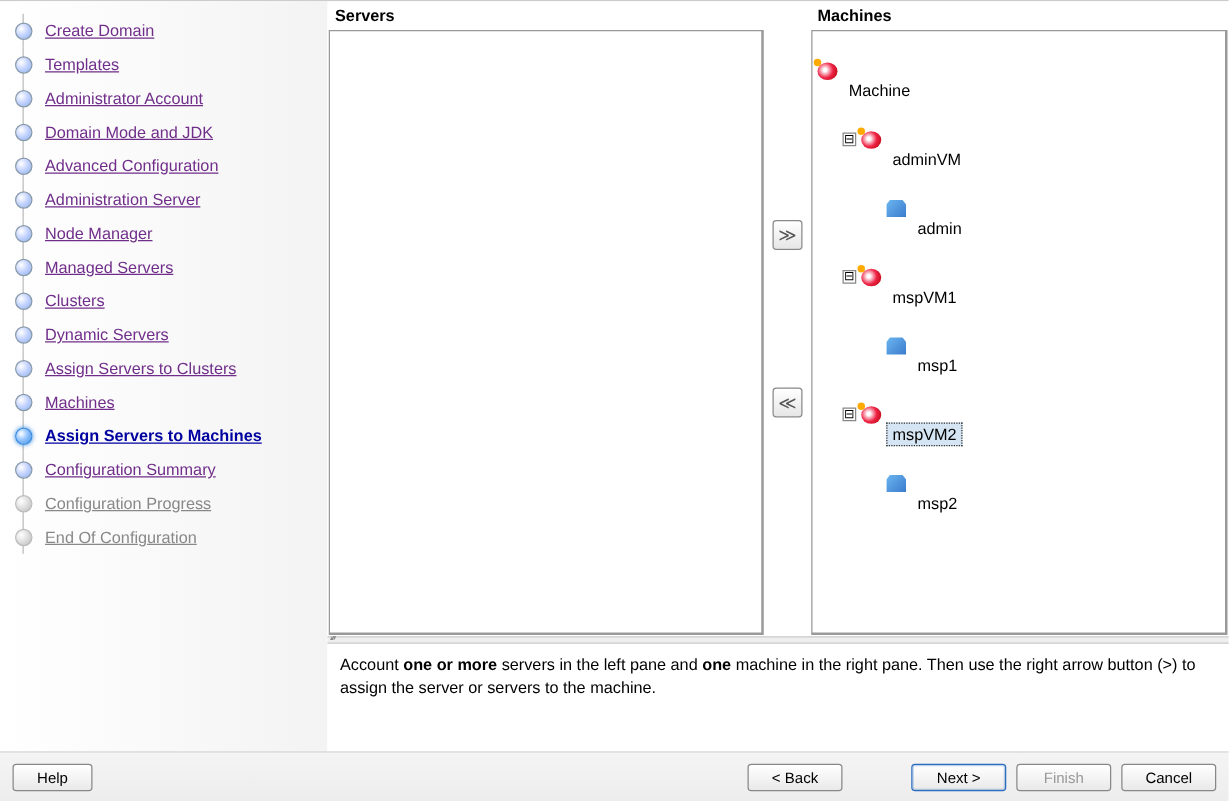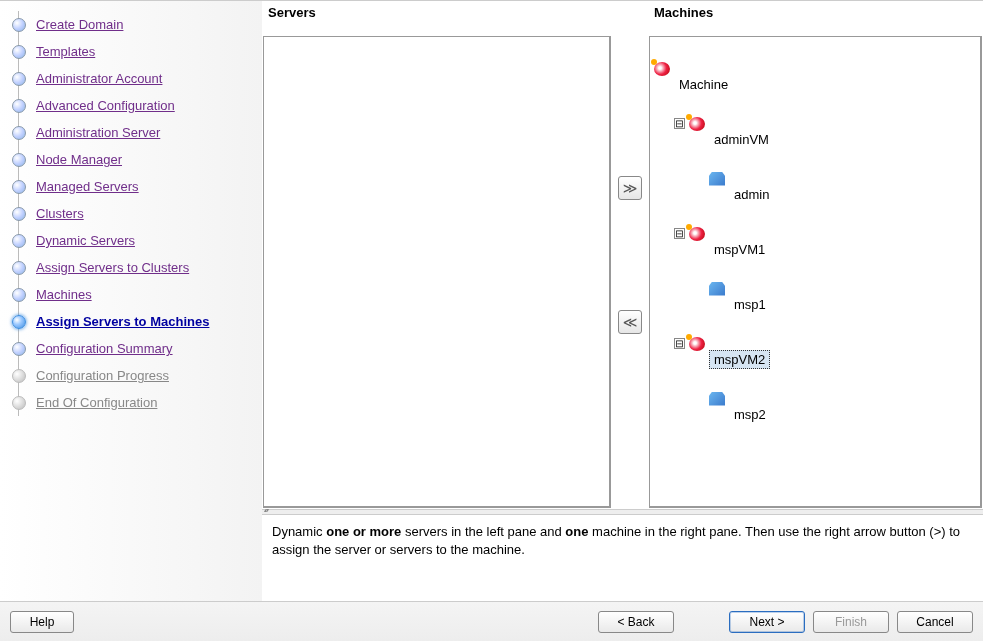--- a/index.html
+++ b/index.html
@@ -11,21 +11,21 @@
 .step-dot { width: 14px; height: 14px; border-radius: 50%; border: 1px solid #8899aa; background: radial-gradient(circle at 4px 4px, #fff 0%, #c1d1ff 50%, #8cb3e3 100%); margin-right: 10px; flex-shrink: 0; position: relative; z-index: 2; }
 .step-dot.disabled { background: radial-gradient(circle at 4px 4px, #fff 0%, #ddd 50%, #bbb 100%); border-color:#bbb;}
 .step-dot.current { background: radial-gradient(circle at 4px 4px, #fff 0%, #9cc9ff 40%, #3d8ee0 100%); border-color:#3d8ee0; box-shadow: 0 0 3px 1px rgba(61,142,224,.6);}
 .step-line { position: absolute; left: 18px; top: 0; bottom: 0; width: 1px; background: #bbb; z-index: 1;}
 .step-label { text-decoration: underline; cursor: default; }
 .step-label.link { color: #702e8a; }
 .step-label.current { color: #0000a0; font-weight: bold; }
 .step-label.disabled { color: #888; }
 .main { flex: 1; display: flex; flex-direction: column; background: #fff; }
 .panes-row { flex: 1; display: flex; }
-.pane { display: flex; flex-direction: column; gap: 12px; }
+.pane { display: flex; flex-direction: column; }
 .pane.left { width: 350px; }
 .pane.right { flex: 1; }
 .pane-header { font-weight: bold; padding: 4px 6px; }
 .pane-body { flex: 1; border: 1px solid #999; border-right-width: 2px; border-bottom-width: 2px; background: #fff; margin: 0 1px 1px 1px; overflow: auto; padding: 4px; }
 .arrow-col { width: 36px; display: flex; flex-direction: column; align-items: center; justify-content: center; gap: 110px; }
 .arrow-btn { width: 24px; height: 24px; border: 1px solid #888; border-radius: 3px; background: linear-gradient(to bottom, #fff, #e6e6e6); font-size: 14px; color: #555; cursor: pointer; line-height: 20px; text-align:center;}
 .tree ul { list-style: none; padding-left: 20px; }
 .tree > ul { padding-left: 0; }
 .tree-node { display: flex; align-items: center; padding: 2px 0; gap: 4px; }
 .tree-toggle { width: 11px; height: 11px; border: 1px solid #888; font-size: 10px; line-height: 9px; text-align: center; background: #fff; color: #000; cursor:pointer; }
@@ -59,20 +59,25 @@
         </li>
         <li class="step-item">
           <div class="step-line"></div>
           <span class="step-dot"></span>
           <span class="step-label link">Templates</span>
         </li>
         <li class="step-item">
           <div class="step-line"></div>
           <span class="step-dot"></span>
           <span class="step-label link">Administrator Account</span>
+        </li>
+        <li class="step-item">
+          <div class="step-line"></div>
+          <span class="step-dot"></span>
+          <span class="step-label link">Domain Mode and JDK</span>
         </li>
         <li class="step-item">
           <div class="step-line"></div>
           <span class="step-dot"></span>
           <span class="step-label link">Advanced Configuration</span>
         </li>
         <li class="step-item">
           <div class="step-line"></div>
           <span class="step-dot"></span>
           <span class="step-label link">Administration Server</span>
@@ -198,21 +203,21 @@
                     </ul>
                   </li>
                 </ul>
             </li>
           </ul>
         </div>
       </div>
     </div>
     <div class="splitter-h"></div>
     <div class="instructions">
-      <span>Dynamic </span><b>one or more</b><span> servers in the left pane and </span><b>one</b><span> machine in the right pane. Then use the right arrow button (&gt;) to assign the server or servers to the machine.</span>
+      <span>Account </span><b>one or more</b><span> servers in the left pane and </span><b>one</b><span> machine in the right pane. Then use the right arrow button (&gt;) to assign the server or servers to the machine.</span>
     </div>
   </div>
 </div>
 <div class="footer">
   <button class="btn help">Help</button>
   <div class="footer-right">
     <button class="btn">&lt; Back</button>
     <button class="btn primary">Next &gt;</button>
     <button class="btn disabled" disabled="">Finish</button>
     <button class="btn">Cancel</button>

